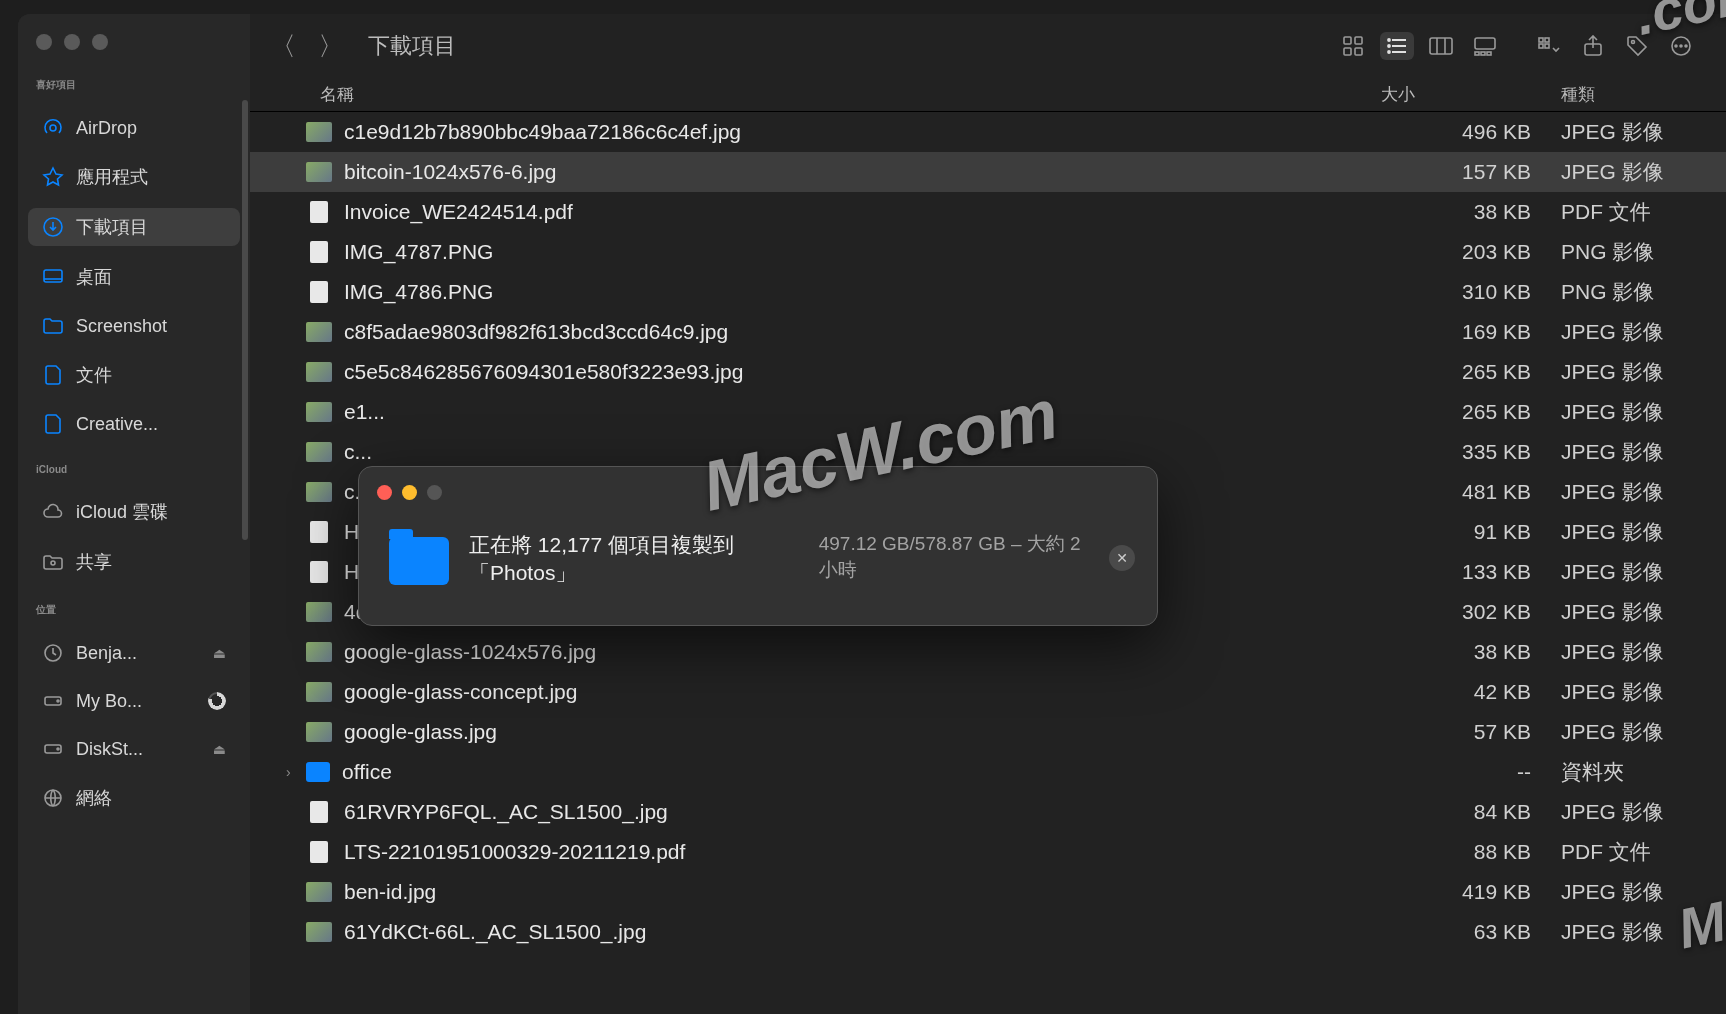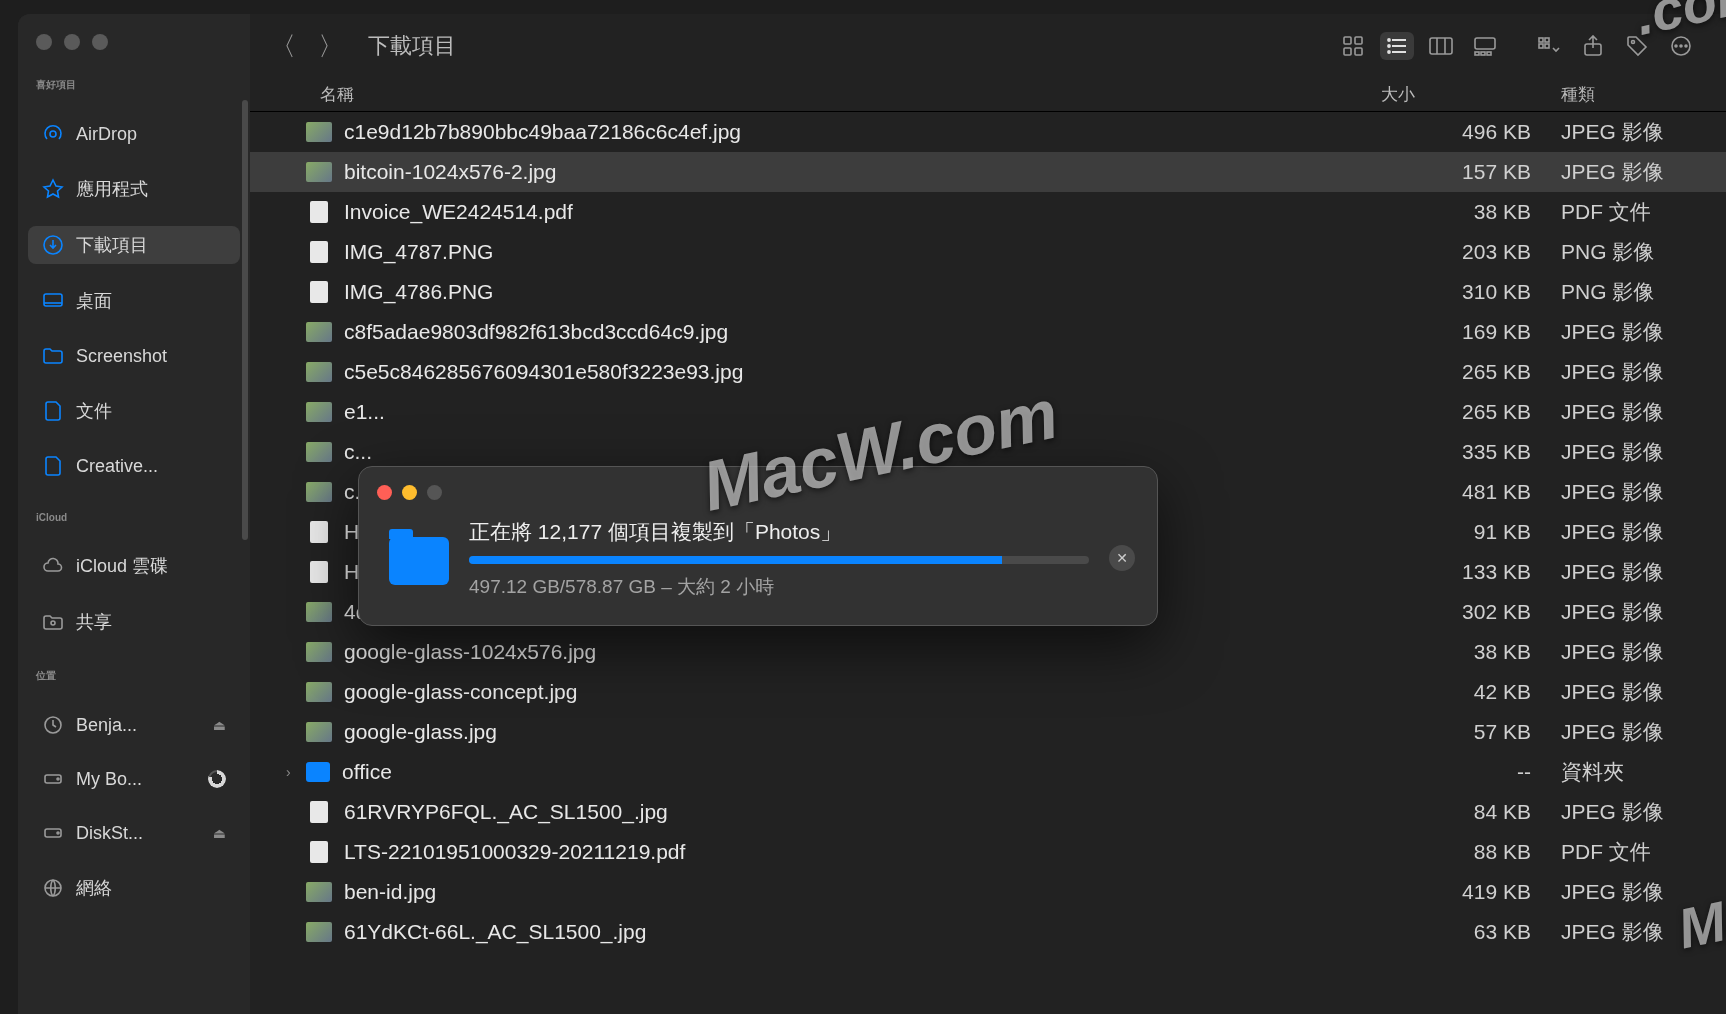--- a/index.html
+++ b/index.html
@@ -6,21 +6,21 @@
 body { background:#1e1e1e; color:#d0d0d0; width:1726px; height:1014px; overflow:hidden; position:relative; }
 
 
 .finder { position:absolute; left:18px; top:14px; right:0; bottom:0; background:#2a2a2a; border-radius:12px 0 0 0; overflow:hidden; display:flex; }
 
 
 .sidebar { width:232px; background:#282828; display:flex; flex-direction:column; padding-top:10px; position:relative; }
 .traffic { display:flex; gap:12px; padding:10px 18px 18px; }
 .dot { width:16px; height:16px; border-radius:50%; background:#5a5a5a; }
 .sb-section-title { font-size:10px; color:#8a8a8a; padding:10px 18px 6px; font-weight:600; }
-.sb-item { display:flex; align-items:center; gap:12px; padding:7px 14px; margin:18px 10px; border-radius:8px; font-size:18px; color:#d8d8d8; cursor:default; }
+.sb-item { display:flex; align-items:center; gap:12px; padding:7px 14px; margin:12px 10px; border-radius:8px; font-size:18px; color:#d8d8d8; cursor:default; }
 .sb-item.active { background:#3e3e3e; }
 .sb-icon { width:22px; height:22px; display:flex; align-items:center; justify-content:center; color:#0a84ff; flex:none; }
 .sb-icon.gray { color:#9a9a9a; }
 .sb-label { white-space:nowrap; overflow:hidden; text-overflow:ellipsis; flex:1; }
 .sb-eject { color:#8a8a8a; font-size:14px; }
 .sb-prog { width:18px; height:18px; border-radius:50%; border:2px solid #555; position:relative; }
 .sb-prog::after { content:""; position:absolute; inset:-2px; border-radius:50%; background:conic-gradient(#d8d8d8 0 80%, transparent 0); -webkit-mask:radial-gradient(circle, transparent 5px, #000 5px); }
 .sb-scroll { position:absolute; right:2px; top:86px; width:6px; height:440px; background:#4a4a4a; border-radius:3px; }
 
 
@@ -54,21 +54,21 @@
 
 
 .copydlg { position:absolute; left:358px; top:466px; width:800px; height:160px; background:#323232; border:1px solid #555; border-radius:14px; box-shadow:0 20px 60px rgba(0,0,0,.6); padding:16px 22px; display:flex; gap:20px; align-items:center; }
 .cd-traffic { position:absolute; left:18px; top:18px; display:flex; gap:10px; }
 .cd-dot { width:15px; height:15px; border-radius:50%; }
 .cd-red { background:#ff5f56; }
 .cd-yel { background:#ffbd2e; }
 .cd-gra { background:#555; }
 .cd-folder { width:60px; height:48px; background:#0a84ff; border-radius:6px; margin-left:8px; margin-top:30px; position:relative; }
 .cd-folder::before { content:""; position:absolute; top:-8px; left:0; width:24px; height:10px; background:#0a84ff; border-radius:3px 3px 0 0; }
-.cd-body { flex:1; display:flex; flex-direction:column; gap:10px; margin-top:26px; }
+.cd-body { flex:1; display:flex; gap:10px; margin-top:26px; }
 .cd-title { font-size:21px; color:#eee; }
 .cd-bar { height:8px; background:#4a4a4a; border-radius:4px; overflow:hidden; position:relative; }
 .cd-fill { height:100%; background:#0a84ff; width:86%; }
 .cd-sub { font-size:19px; color:#a3a3a3; }
 .cd-close { width:26px; height:26px; border-radius:50%; background:#4a4a4a; color:#ccc; display:flex; align-items:center; justify-content:center; font-size:14px; margin-top:24px; }
 
 
 .wm { position:absolute; color:rgba(255,255,255,.55); font-size:70px; font-style:italic; font-weight:600; transform:rotate(-12deg); pointer-events:none; text-shadow:0 2px 6px rgba(0,0,0,.6); }
 .wm1 { left:700px; top:410px; }
 .wm2 { right:-40px; top:-30px; font-size:56px; }
@@ -294,21 +294,21 @@
         <div class="row">
           <span class="disclosure"></span>
           <span class="thumb img"></span>
           <span class="fname">c1e9d12b7b890bbc49baa72186c6c4ef.jpg</span>
           <span class="fsize">496 KB</span>
           <span class="fkind">JPEG 影像</span>
         </div>
         <div class="row sel">
           <span class="disclosure"></span>
           <span class="thumb img"></span>
-          <span class="fname">bitcoin-1024x576-2.jpg</span>
+          <span class="fname">bitcoin-1024x576-6.jpg</span>
           <span class="fsize">157 KB</span>
           <span class="fkind">JPEG 影像</span>
         </div>
         <div class="row">
           <span class="disclosure"></span>
           <span class="thumb page"></span>
           <span class="fname">Invoice_WE2424514.pdf</span>
           <span class="fsize">38 KB</span>
           <span class="fkind">PDF 文件</span>
         </div>

